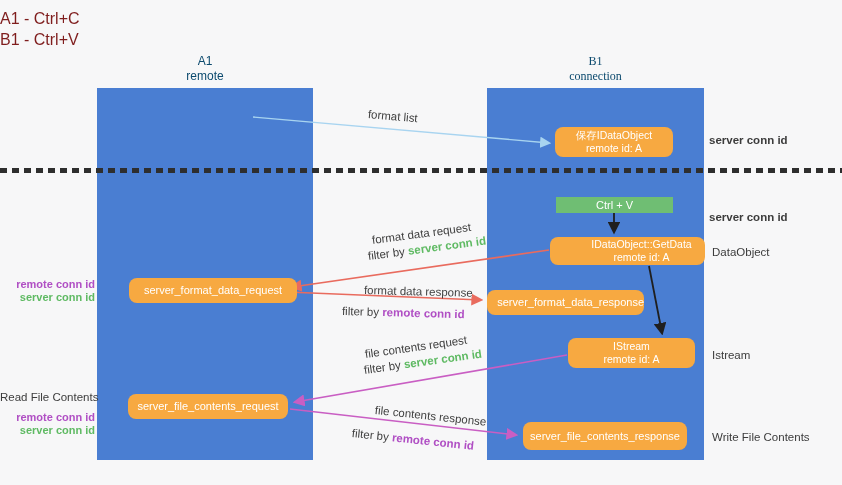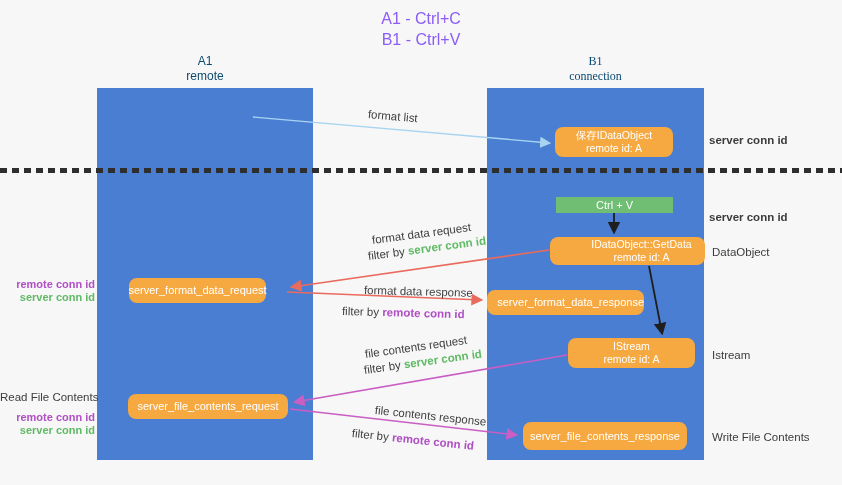--- a/index.html
+++ b/index.html
@@ -2,39 +2,39 @@
 <html style="--column-blue: #4a7ed2; --box-green: #6fbe73; --box-orange: #f7a941; --arrow-red: #e96b5e; --arrow-magenta: #c95ec3; --arrow-lightblue: #a8d4f0; --text-green: #5fba63; --text-purple: #b04fc4;"><head>
 <meta charset="utf-8">
 <style>
   html,body{margin:0;padding:0;background:#f7f7f8;}
   .canvas{
     position:relative;width:842px;height:485px;overflow:hidden;
     background:#f7f7f8;
     font-family:"Liberation Sans","DejaVu Sans",sans-serif;
     color:#3d3d3d;
   }
-  .title{position:absolute;left:0;top:8px;width:100%;text-align:center;
-    font-size:16px;line-height:21px;color:#8b5cf6;}
+  .title{position:absolute;left:0;top:8px;width:100%;text-align:left;
+    font-size:16px;line-height:21px;color:#7f1d1d;}
   .col-header{position:absolute;text-align:center;font-size:12px;line-height:15px;color:#0c4a6e;}
   .col-header.a1{left:97px;top:54px;width:216px;}
   .col-header.b1{left:487px;top:54px;width:217px;font-family:Liberation Serif, serif;}
   .lifeline{position:absolute;top:88px;height:372px;background:var(--column-blue,#4a7ed2);}
   .lifeline.a1{left:97px;width:216px;}
   .lifeline.b1{left:487px;width:217px;}
   .dotted-sep{position:absolute;left:0;top:168px;width:842px;height:5px;
     background:repeating-linear-gradient(90deg,#2e2e2e 0 7px,transparent 7px 12px);}
   .node{position:absolute;display:flex;flex-direction:column;align-items:center;justify-content:center;
     color:#fff;font-size:11px;line-height:13px;text-align:center;white-space:nowrap;}
   .node.green{background:var(--box-green,#6fbe73);}
   .node.orange{background:var(--box-orange,#f7a941);border-radius:8px;}
   .n-ctrl-c{left:137px;top:106px;width:116px;height:26px;}
   .n-save{left:555px;top:127px;width:118px;height:30px;font-size:10.5px;}
   .n-ctrl-v{left:556px;top:197px;width:117px;height:16px;}
   .n-getdata{left:550px;top:237px;width:127px;height:28px;font-size:10.5px;padding-left:28px;}
-  .n-fmt-req{left:129px;top:278px;width:137px;height:25px;}
+  .n-fmt-req{left:129px;top:278px;width:168px;height:25px;}
   .n-fmt-resp{left:487px;top:290px;width:157px;height:25px;align-items:flex-end;}
   .n-istream{left:568px;top:338px;width:127px;height:30px;font-size:10.5px;}
   .n-file-req{left:128px;top:394px;width:160px;height:25px;}
   .n-file-resp{left:523px;top:422px;width:164px;height:28px;}
   .arrow-label{position:absolute;font-size:11.5px;line-height:14px;color:#3f3f3f;
     white-space:nowrap;transform-origin:left center;}
   .green-t{color:var(--text-green,#5fba63);font-weight:bold;}
   .purple-t{color:var(--text-purple,#b04fc4);font-weight:bold;}
   .side-label{position:absolute;font-size:11.5px;line-height:13px;white-space:nowrap;color:#3c3c3c;}
   .side-label.bold{font-weight:bold;}

